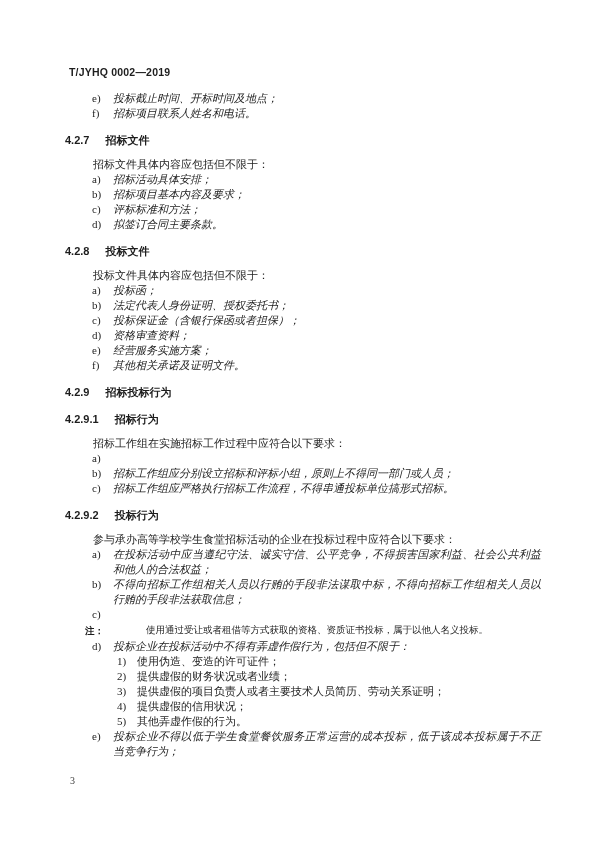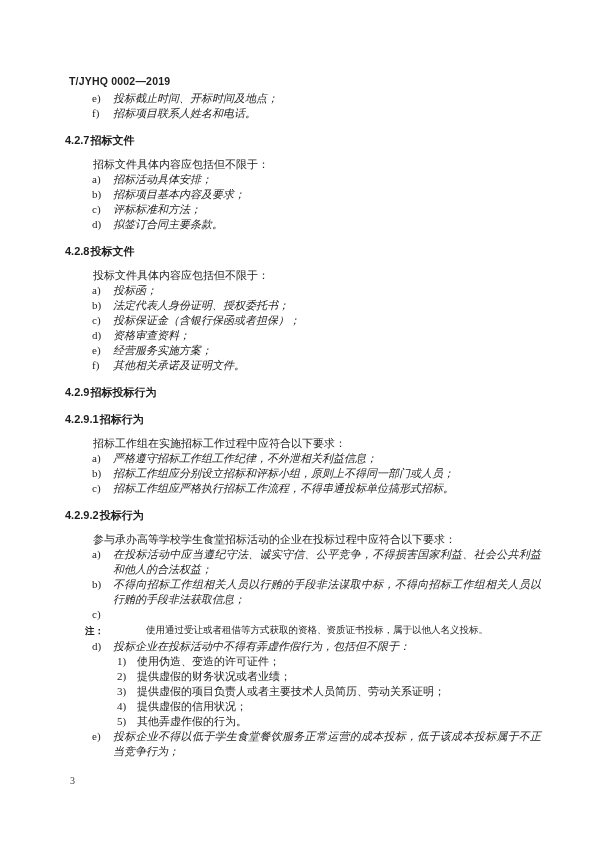--- a/index.html
+++ b/index.html
@@ -12,40 +12,40 @@
     position: relative;
     width: 600px; height: 848px;
     background: #ffffff;
     color: #1d1d1d;
     font-size: 11px;
     line-height: 15px;
     overflow: hidden;
   }
   .doc-header {
     position: absolute;
-    top: 74px; left: 69px;
+    top: 65px; left: 69px;
     font-family: "Liberation Sans", "DejaVu Sans", sans-serif;
     font-weight: 700;
     font-size: 10.5px;
     letter-spacing: 0.2px;
   }
   .content {
     position: absolute;
     top: 91px; left: 65px;
     width: 476px;
   }
   .page-number {
     position: absolute;
     top: 773px; left: 70px;
     font-size: 10px;
     color: #3a3a3a;
   }
   .heading {
     display: flex;
-    gap: 1px;
+    gap: 16px;
     font-family: "Liberation Sans", "DejaVu Sans", sans-serif;
     font-weight: 700;
     font-size: 11px;
     margin: 12px 0 9px 0;
     line-height: 15px;
   }
   .para {
     text-indent: 28px;
     text-align: justify;
   }
@@ -137,21 +137,20 @@
         <span class="h-num">4.2.9</span>
         <span class="h-title">招标投标行为</span>
       </div>
       <div class="heading">
         <span class="h-num">4.2.9.1</span>
         <span class="h-title">招标行为</span>
       </div>
       <div class="para">招标工作组在实施招标工作过程中应符合以下要求：</div>
       <div class="item">
         <span class="lbl">a)</span>
-        <span class="txt">严格遵守招标工作组工作纪律，不外泄相关利益信息；</span>
       </div>
       <div class="item">
         <span class="lbl">b)</span>
         <span class="txt">招标工作组应分别设立招标和评标小组，原则上不得同一部门或人员；</span>
       </div>
       <div class="item">
         <span class="lbl">c)</span>
         <span class="txt">招标工作组应严格执行招标工作流程，不得串通投标单位搞形式招标。</span>
       </div>
       <div class="heading">

